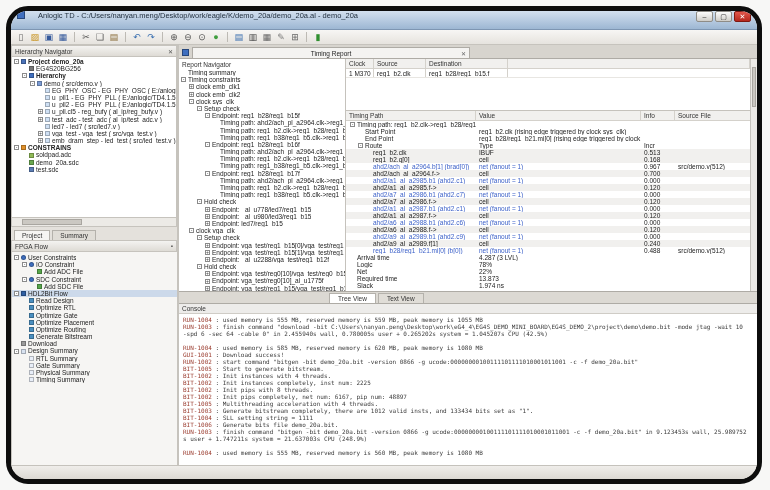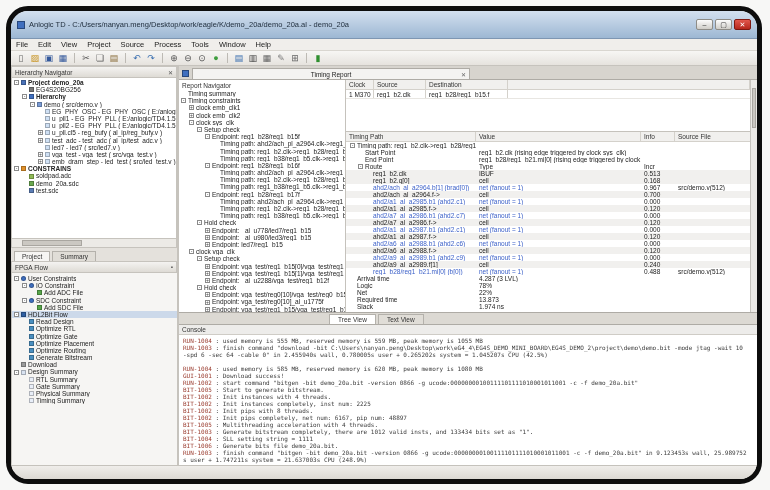--- a/index.html
+++ b/index.html
@@ -3,22 +3,22 @@
 <meta charset="utf-8">
 <style>
   * { margin:0; padding:0; box-sizing:border-box; }
   html,body { width:770px; height:490px; background:#f7f7f6; font-family:"Liberation Sans", sans-serif; }
   .page { position:relative; width:770px; height:490px; overflow:hidden; }
   .frame { position:absolute; left:6px; top:6px; width:756px; height:478px;
            background:#e9e7e3; border:5px solid #0d0d0d; border-radius:22px;
            overflow:hidden; display:flex; flex-direction:column; }
 
   
-  .titlebar { height:28px; background:linear-gradient(#d3e0ef,#9db7d3); border-bottom:1px solid #7e96b2;
-              display:flex; align-items:center; padding:0 6px; gap:4px; font-size:7.5px; color:#22303f; flex:none; }
+  .titlebar { height:19px; background:linear-gradient(#d3e0ef,#9db7d3); border-bottom:1px solid #7e96b2;
+              display:flex; align-items:flex-start; padding:0 6px; gap:13px; font-size:7.5px; color:#22303f; flex:none; }
   .app-icon { width:8px; height:8px; background:#3f6fbf; border:1px solid #27477c; flex:none; }
   .title-text { white-space:nowrap; overflow:hidden; flex:1; }
   .win-btns { display:flex; gap:2px; flex:none; }
   .wbtn { width:17px; height:11px; background:linear-gradient(#fdfdfd,#cfcdc8); border:1px solid #8e8c87;
           font-size:7px; line-height:9px; text-align:center; color:#333; border-radius:2px; }
   .wbtn.close { background:linear-gradient(#e2574c,#b5271c); color:#fff; border-color:#7e1811; }
 
   
   .menubar { height:12px; background:#f0eeeb; border-bottom:1px solid #d9d6d0; display:flex; align-items:center;
              padding-left:5px; gap:10px; font-size:7.5px; color:#222; flex:none; }
@@ -116,31 +116,20 @@
     <div class="titlebar">
       <span class="app-icon"></span>
       <span class="title-text">Anlogic TD - C:/Users/nanyan.meng/Desktop/work/eagle/K/demo_20a/demo_20a.al - demo_20a</span>
       <span class="win-btns">
         <span class="wbtn">–</span>
         <span class="wbtn">▢</span>
         <span class="wbtn close">✕</span>
       </span>
     </div>
 
-    <div class="menubar" id="menubar">
-        <span class="menu-item">File</span>
-        <span class="menu-item">Edit</span>
-        <span class="menu-item">View</span>
-        <span class="menu-item">Project</span>
-        <span class="menu-item">Source</span>
-        <span class="menu-item">Process</span>
-        <span class="menu-item">Tools</span>
-        <span class="menu-item">Window</span>
-        <span class="menu-item">Help</span>
-      </div>
     <div class="toolbar" id="toolbar">
         <span class="tbicon" style="color: rgb(102, 102, 102);">▯</span>
         <span class="tbicon" style="color: rgb(200, 147, 31);">▨</span>
         <span class="tbicon" style="color: rgb(51, 88, 155);">▣</span>
         <span class="tbicon" style="color: rgb(51, 88, 155);">▦</span>
         <span class="tbsep"></span>
         <span class="tbicon" style="color: rgb(85, 85, 85);">✂</span>
         <span class="tbicon" style="color: rgb(85, 85, 85);">❏</span>
         <span class="tbicon" style="color: rgb(138, 109, 59);">▤</span>
         <span class="tbsep"></span>

